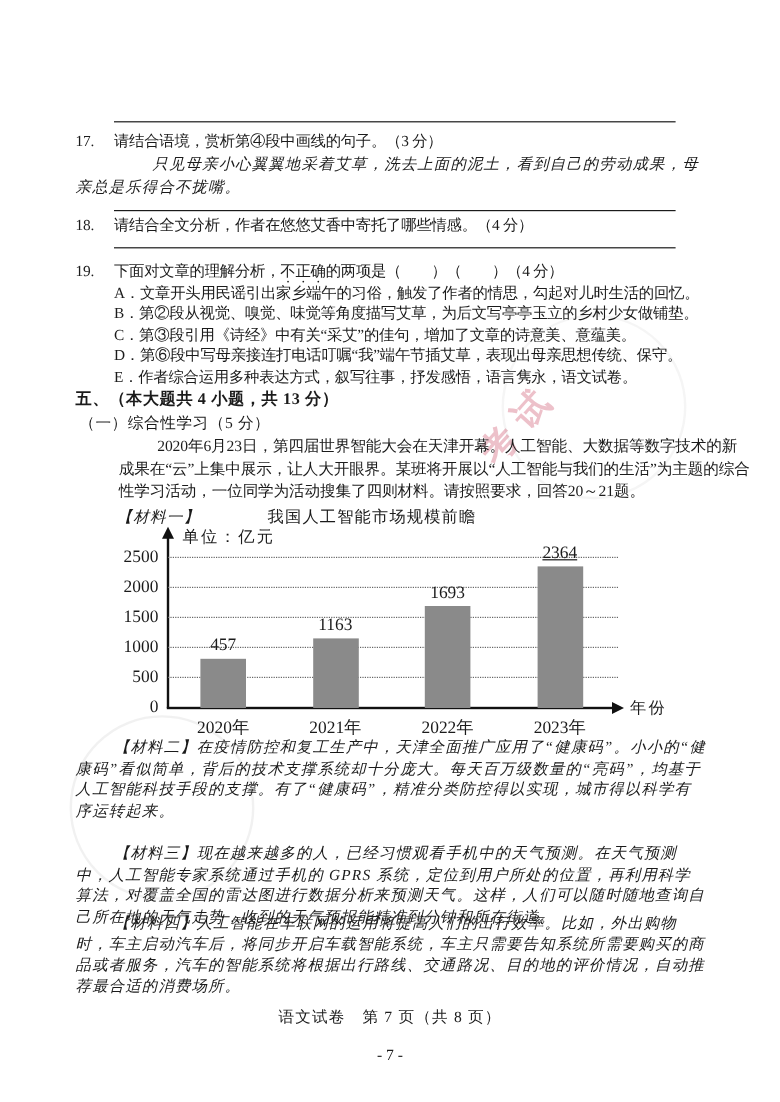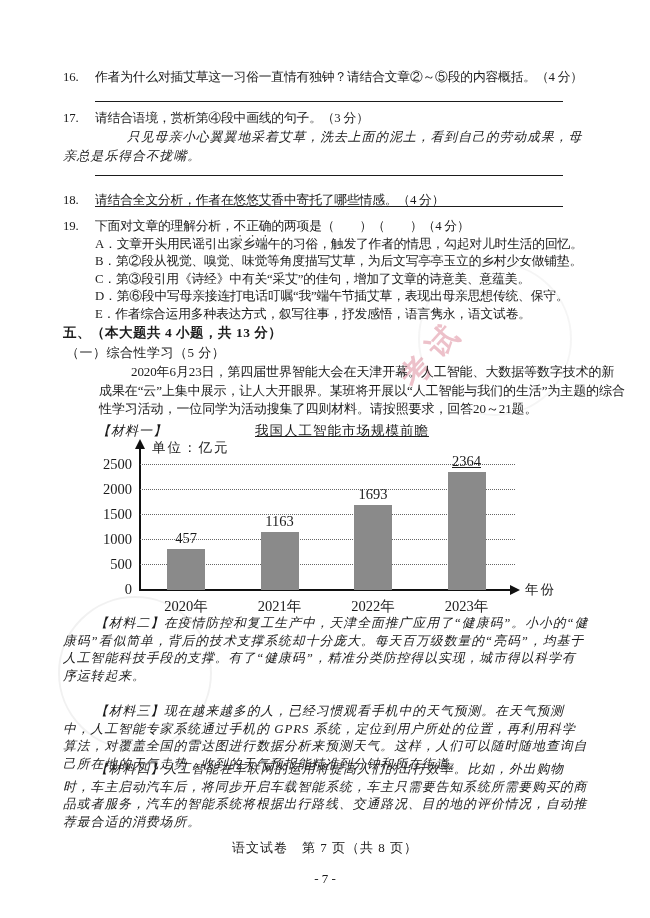--- a/index.html
+++ b/index.html
@@ -16,21 +16,21 @@
   .emph{-webkit-text-emphasis:dot;text-emphasis:dot;-webkit-text-emphasis-position:under;text-emphasis-position:under right;}
   
   .sec-head{position:absolute;left:63px;width:524px;font-weight:bold;font-size:13.5px;letter-spacing:0.5px;}
   .sec-sub{position:absolute;left:66px;width:524px;font-size:13px;letter-spacing:0.5px;}
   .intro{position:absolute;left:63px;width:526px;font-size:13px;line-height:18.6px;text-indent:32px;letter-spacing:-0.1px;margin-left:36px;}
   
   .material{position:absolute;left:63px;width:526px;font-style:italic;font-size:12.8px;line-height:17.6px;
             letter-spacing:1px;text-indent:32px;}
   .m1-label{position:absolute;left:97px;font-style:italic;font-size:13px;letter-spacing:1px;}
   
-  .chart-title{position:absolute;left:80px;width:524px;text-align:center;font-size:13.5px;letter-spacing:1px;text-decoration:underline;}
+  .chart-title{position:absolute;left:48px;width:524px;text-align:center;font-size:13.5px;letter-spacing:1px;}
   .chart{position:absolute;left:63px;top:438px;width:527px;height:180px;}
   .axis{position:absolute;background:#111;}
   .arrow-up{position:absolute;width:0;height:0;border-left:5px solid transparent;border-right:5px solid transparent;
             border-bottom:10px solid #111;}
   .arrow-right{position:absolute;width:0;height:0;border-top:5px solid transparent;border-bottom:5px solid transparent;
             border-left:10px solid #111;}
   .unit-label{position:absolute;font-size:13.5px;letter-spacing:2px;}
   .xaxis-title{position:absolute;font-size:13.5px;letter-spacing:2px;}
   .gridline{position:absolute;height:0;border-top:1.6px dotted #666;}
   .bar{position:absolute;background:#8a8a8a;}
@@ -50,34 +50,30 @@
 </style>
 </head>
 <body>
 
 <div class="page">
 
   <div class="wm-red">考试</div>
   <div class="stamp"></div>
   <div class="stamp2"></div>
 
-  <div class="q" style="top:69px">
-    <span class="qno">16.</span>
-    <span class="qtext">作者为什么对插艾草这一习俗一直情有独钟？请结合文章②～⑤段的内容概括。（4 分）</span>
-  </div>
   <div class="ansline" style="top:101px"></div>
 
   <div class="q" style="top:110px">
     <span class="qno">17.</span>
     <span class="qtext">请结合语境，赏析第④段中画线的句子。（3 分）</span>
   </div>
   <div class="passage" style="top:128px">只见母亲小心翼翼地采着艾草，洗去上面的泥土，看到自己的劳动成果，母亲总是乐得合不拢嘴。</div>
   <div class="ansline" style="top:175px"></div>
 
-  <div class="q" style="top:192px">
+  <div class="q" style="top:180px">
     <span class="qno">18.</span>
     <span class="qtext">请结合全文分析，作者在悠悠艾香中寄托了哪些情感。（4 分）</span>
   </div>
   <div class="ansline" style="top:206px"></div>
 
   <div class="q" style="top:218px">
     <span class="qno">19.</span>
     <span class="qtext"><span>下面对文章的理解分析，</span><span class="emph">不正确</span><span>的两项是（　　）（　　）（4 分）</span></span>
   </div>
   <div class="options" style="top:236px">

